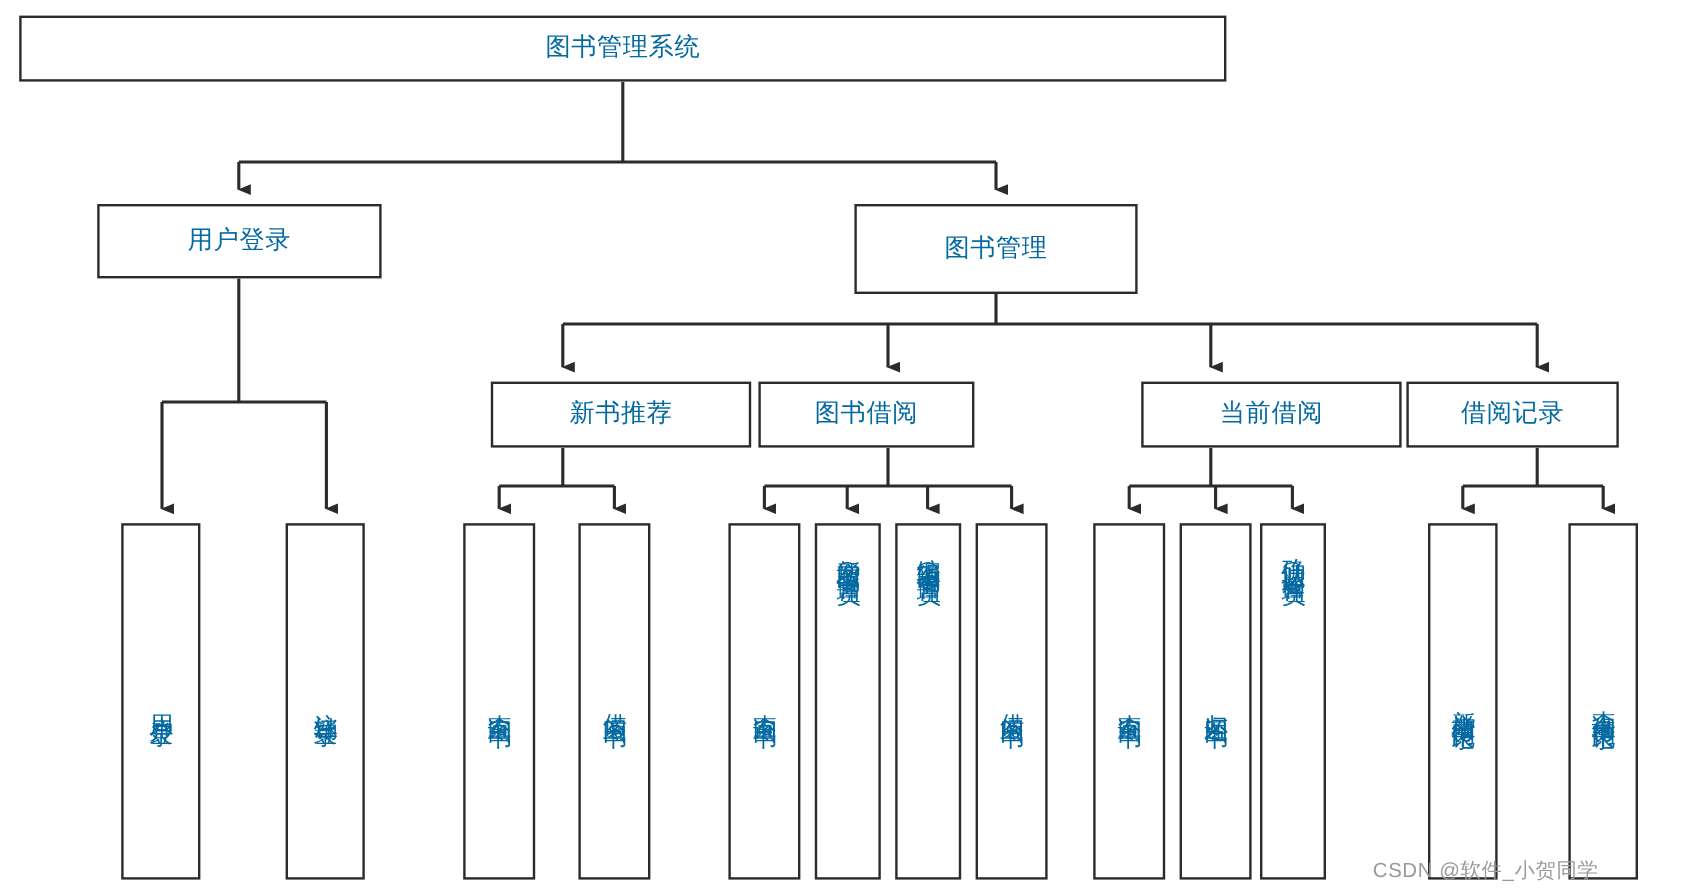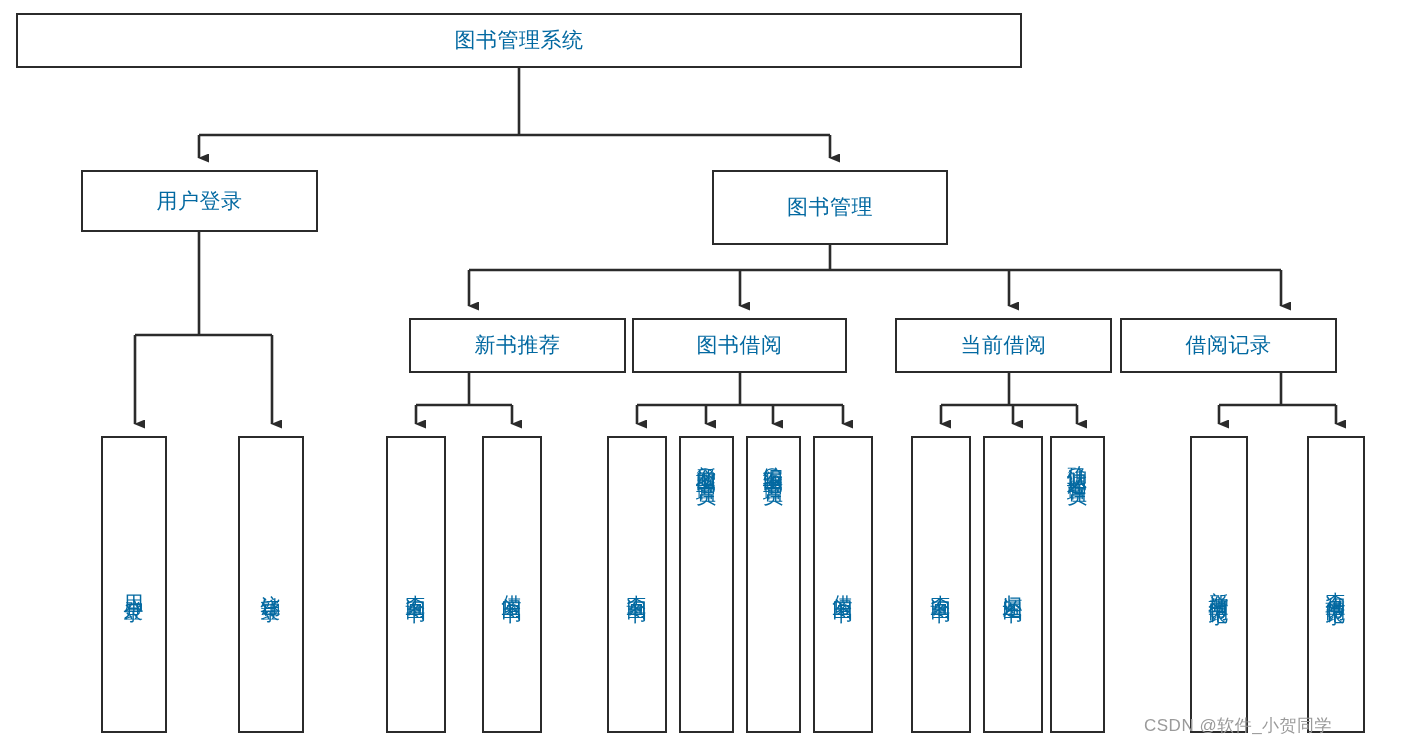--- a/index.html
+++ b/index.html
@@ -128,27 +128,27 @@
   <div class="node" style="left:81px; top:170px; width:237px; height:62px;">
     <span class="node-label">用户登录</span>
   </div>
   <div class="node" style="left:712px; top:170px; width:236px; height:75px;">
     <span class="node-label">图书管理</span>
   </div>
 
   <div class="node" style="left:361px; top:318px; width:217px; height:55px;margin-left:48px;">
     <span class="node-label">新书推荐</span>
   </div>
-  <div class="node" style="left:632px; top:318px; width:215px; height:55px;">
+  <div class="node" style="left:632px; top:318px; width:180px; height:55px;">
     <span class="node-label">图书借阅</span>
   </div>
-  <div class="node" style="left:895px; top:318px; width:217px; height:55px;">
+  <div class="node" style="left:951px; top:318px; width:217px; height:55px;">
     <span class="node-label">当前借阅</span>
   </div>
-  <div class="node" style="left:1120px; top:318px; width:217px; height:55px;">
+  <div class="node" style="left:1172px; top:318px; width:177px; height:55px;">
     <span class="node-label">借阅记录</span>
   </div>
 
   <div class="node leaf centered" style="left:101px; top:436px; width:66px; height:297px;">
     <span class="node-label">用户登录</span>
   </div>
   <div class="node leaf centered" style="left:238px; top:436px; width:66px; height:297px;">
     <span class="node-label">注销登录</span>
   </div>
 

